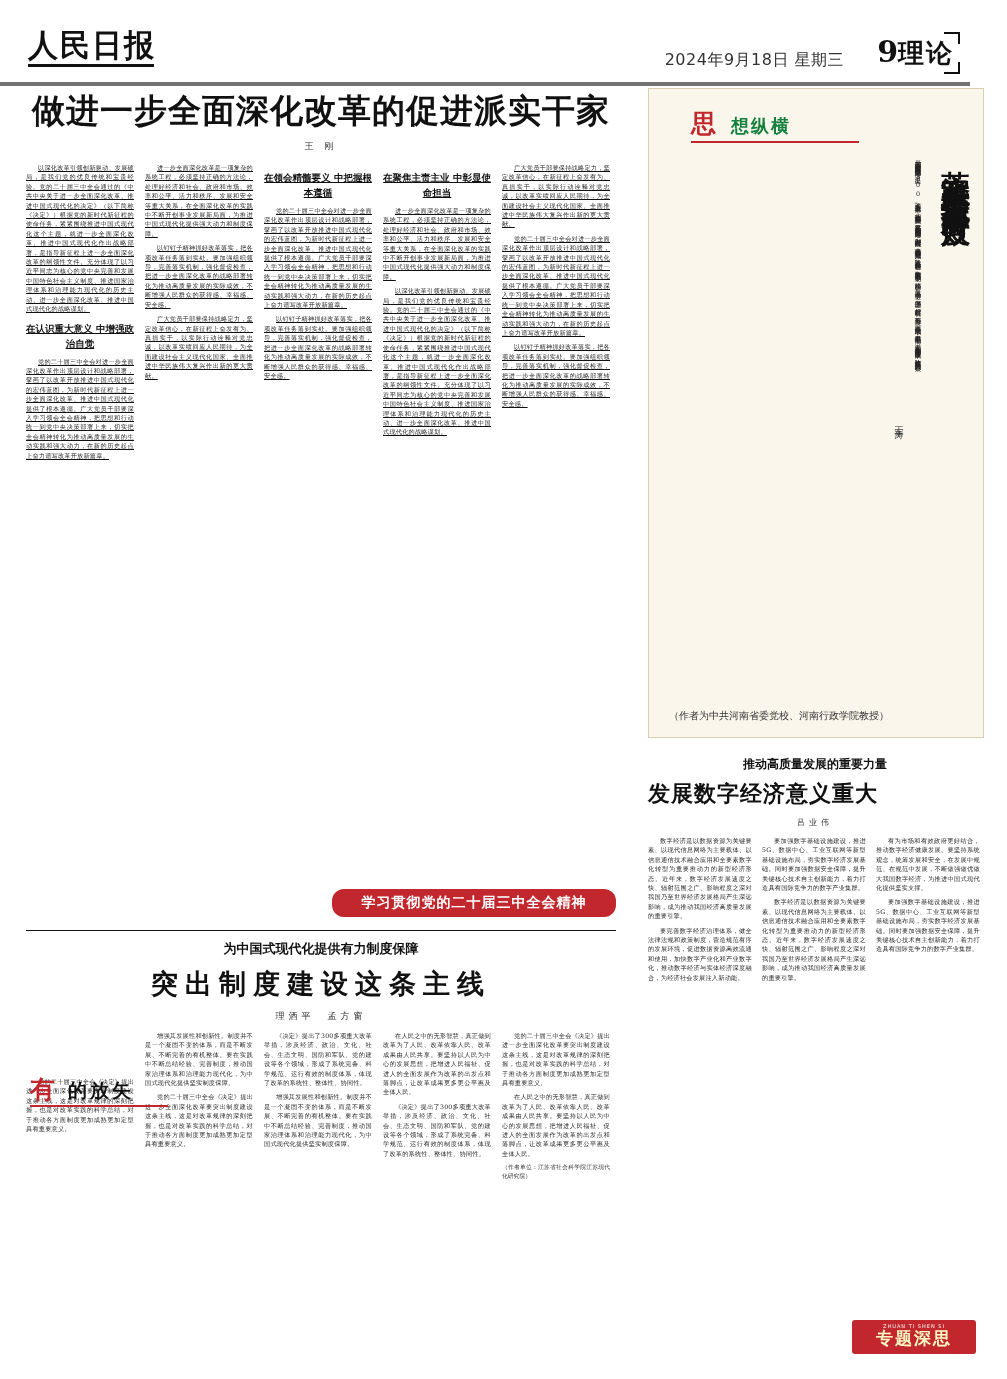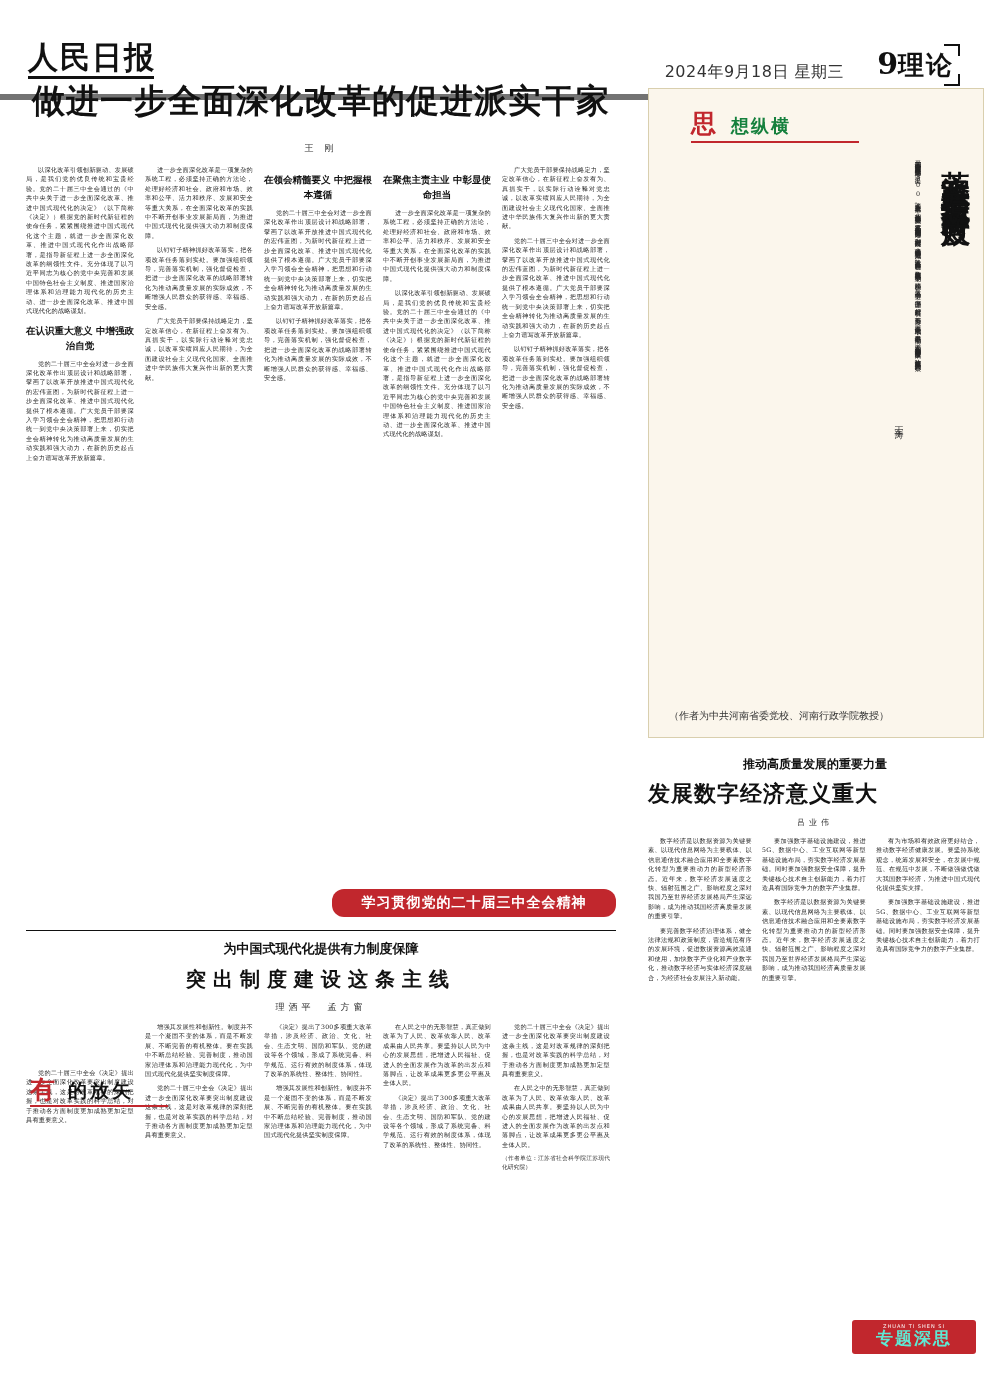--- a/index.html
+++ b/index.html
@@ -7,22 +7,22 @@
     width:1007px;height:1379px;
     font-family:"DejaVu Sans","Liberation Sans",sans-serif;
     color:#111;
     position:relative;
     overflow:hidden;
   }
   .page{position:relative;width:1007px;height:1379px;background:#fff;}
 
   
   .masthead{
-    position:absolute;left:0;top:16px;width:970px;height:78px;
-    border-bottom:6px solid #737373;
+    position:absolute;left:0;top:4px;width:970px;height:78px;
+    border-bottom:4px solid #737373;
   }
   .logo{
     position:absolute;left:28px;top:22px;
     font-family:"DejaVu Serif","Liberation Serif",serif;
     font-weight:bold;font-size:30px;letter-spacing:2px;color:#111;
     transform:scaleY(1.05);
   }
   .logo-underline{
     position:absolute;left:28px;top:60px;width:126px;height:3px;background:#111;
   }
@@ -72,29 +72,29 @@
     font-family:"DejaVu Serif","Liberation Serif",serif;
     font-size:9px;color:#333;text-align:center;letter-spacing:4px;
   }
   .subhead{
     font-family:"DejaVu Serif","Liberation Serif",serif;
     font-weight:bold;font-size:9.5px;color:#111;text-align:center;
     line-height:15px;margin:7px 0 6px 0;
   }
 
   
-  .art1{position:absolute;left:26px;top:80px;width:590px;}
+  .art1{position:absolute;left:26px;top:90px;width:590px;}
   .art1 .h1{
     font-size:33px;letter-spacing:1px;text-align:center;line-height:42px;
   }
-  .art1 .byline{margin-top:20px;}
+  .art1 .byline{margin-top:8px;}
   .art1 .cols{
     margin-top:10px;display:flex;gap:11px;
   }
-  .art1 .col{width:108px;}
+  .art1 .col{width:108px;text-decoration:underline;}
 
   
   .red-banner{
     position:absolute;left:332px;top:889px;width:284px;height:28px;
     background:#c1272d;color:#fff;
     font-family:"DejaVu Serif","Liberation Serif",serif;
     font-weight:bold;font-size:14px;letter-spacing:1px;
     display:flex;align-items:center;justify-content:center;
     border-radius:12px;
   }
@@ -157,33 +157,33 @@
   .art3 .cols{margin-top:8px;display:flex;gap:10px;}
   .art3 .col{width:104px;}
 
   .zt-logo{
     position:absolute;right:6px;bottom:2px;width:124px;height:34px;
     background:#c1272d;border-radius:3px;
   }
   .zt-logo .zt-text{
     position:absolute;left:0;right:0;bottom:4px;text-align:center;
     font-family:"DejaVu Serif","Liberation Serif",serif;
-    font-weight:bold;font-size:17px;color:#5eead4;letter-spacing:2px;
+    font-weight:bold;font-size:17px;color:#fef9c3;letter-spacing:2px;
   }
   .zt-logo .zt-pinyin{
     position:absolute;left:0;right:0;top:3px;text-align:center;
     font-size:5px;color:#fff;letter-spacing:1px;
   }
 
   
   .art2{position:absolute;left:26px;top:940px;width:590px;}
   .rule-h{position:absolute;left:26px;top:930px;width:590px;height:1px;background:#111;}
   .art2 .kicker{font-size:13px;}
   .art2 .h2{
-    font-size:20px;text-align:center;letter-spacing:7px;margin-top:8px;
+    font-size:27px;text-align:center;letter-spacing:7px;margin-top:8px;
   }
   .art2 .byline{margin-top:8px;}
   .art2 .cols{margin-top:8px;display:flex;gap:11px;}
   .art2 .col{width:108px;}
 
   .seal{
     position:absolute;left:30px;top:1073px;width:138px;height:40px;
   }
   .seal .seal-you{
     position:absolute;left:0;top:0;

